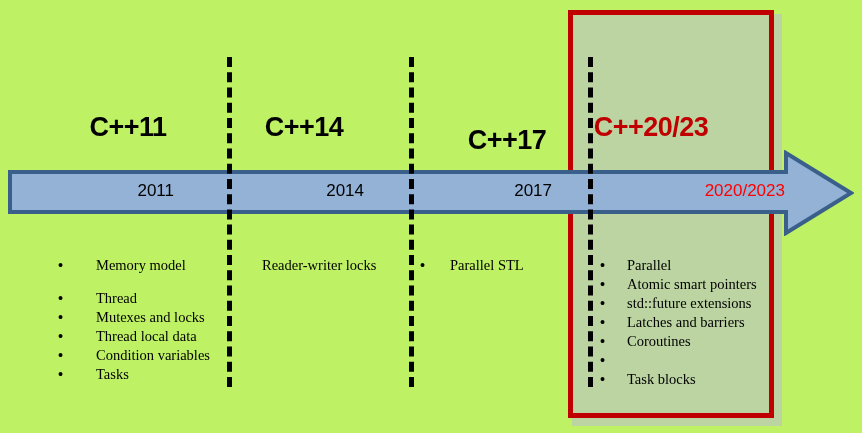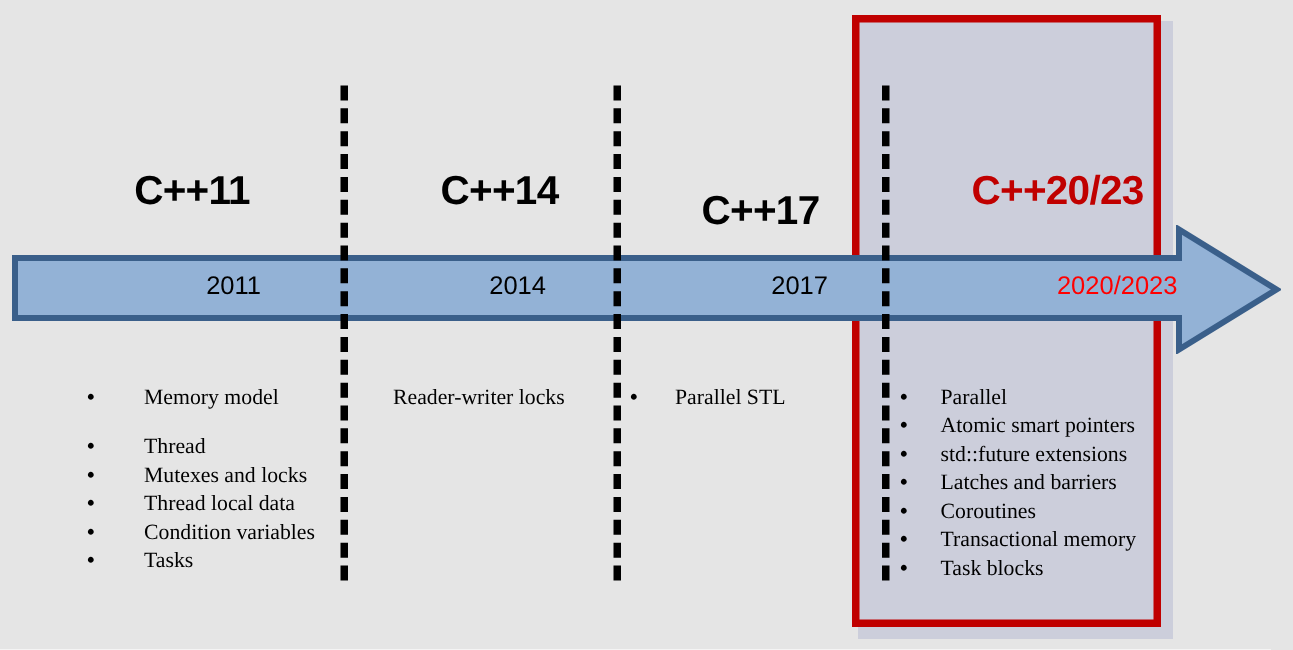--- a/index.html
+++ b/index.html
@@ -7,21 +7,21 @@
     padding: 0;
     background: #ffffff;
   }
   body {
     font-family: "Liberation Sans", sans-serif;
   }
   #stage {
     position: relative;
     width: 862px;
     height: 433px;
-    background: #e5e5e5;
+    background: #bef264;
     overflow: hidden;
   }
 
   
   .highlight-shadow {
     position: absolute;
     left: 572px;
     top: 14px;
     width: 210px;
     height: 412px;
@@ -127,23 +127,23 @@
     <svg width="846" height="86" viewBox="0 0 846 86" xmlns="http://www.w3.org/2000/svg">
       <polygon points="2,22 778,22 778,3 843,43 778,83 778,62 2,62" fill="#93b2d6" stroke="#3a5f8a" stroke-width="4" stroke-linejoin="miter"></polygon>
     </svg>
   </div>
 
   <div class="divider" style="left:227px;"></div>
   <div class="divider" style="left:409px;"></div>
   <div class="divider" style="left:588px;"></div>
 
   <div class="era-title" style="left:58px; width:140px;">C++11</div>
-  <div class="era-title" style="left:263px; width:140px;">C++14</div>
+  <div class="era-title" style="left:234px; width:140px;">C++14</div>
   <div class="era-title" style="left:437px; width:140px;margin-top:13px;">C++17</div>
-  <div class="era-title accent" style="left:625px; width:160px;">C++20/23</div>
+  <div class="era-title accent" style="left:571px; width:160px;">C++20/23</div>
 
   <div class="era-year" style="left:84px; width:90px;">2011</div>
   <div class="era-year" style="left:274px; width:90px;">2014</div>
   <div class="era-year" style="left:462px; width:90px;">2017</div>
   <div class="era-year accent" style="left:655px; width:130px;">2020/2023</div>
 
   <div class="bullet-list list-cpp11">
     <div class="bullet-row">
       <span class="bullet-dot">•</span>
       <span class="bullet-text">Memory model</span>
@@ -200,21 +200,20 @@
     <div class="bullet-row">
       <span class="bullet-dot">•</span>
       <span class="bullet-text">Latches and barriers</span>
     </div>
     <div class="bullet-row">
       <span class="bullet-dot">•</span>
       <span class="bullet-text">Coroutines</span>
     </div>
     <div class="bullet-row">
       <span class="bullet-dot">•</span>
-      <span class="bullet-text">Transactional memory</span>
     </div>
     <div class="bullet-row">
       <span class="bullet-dot">•</span>
       <span class="bullet-text">Task blocks</span>
     </div>
   </div>
 
 </div>
 
 </body></html>

